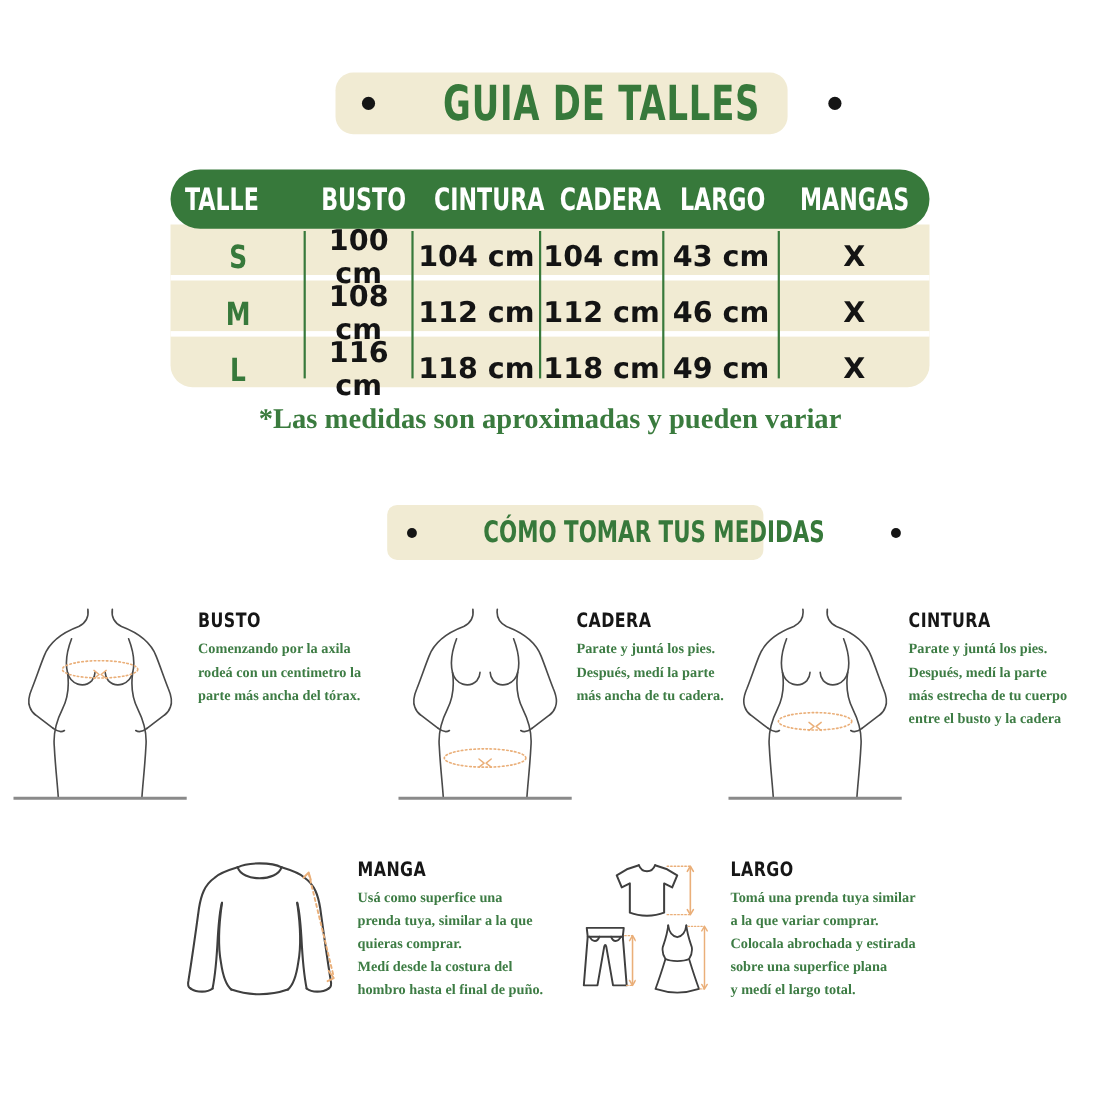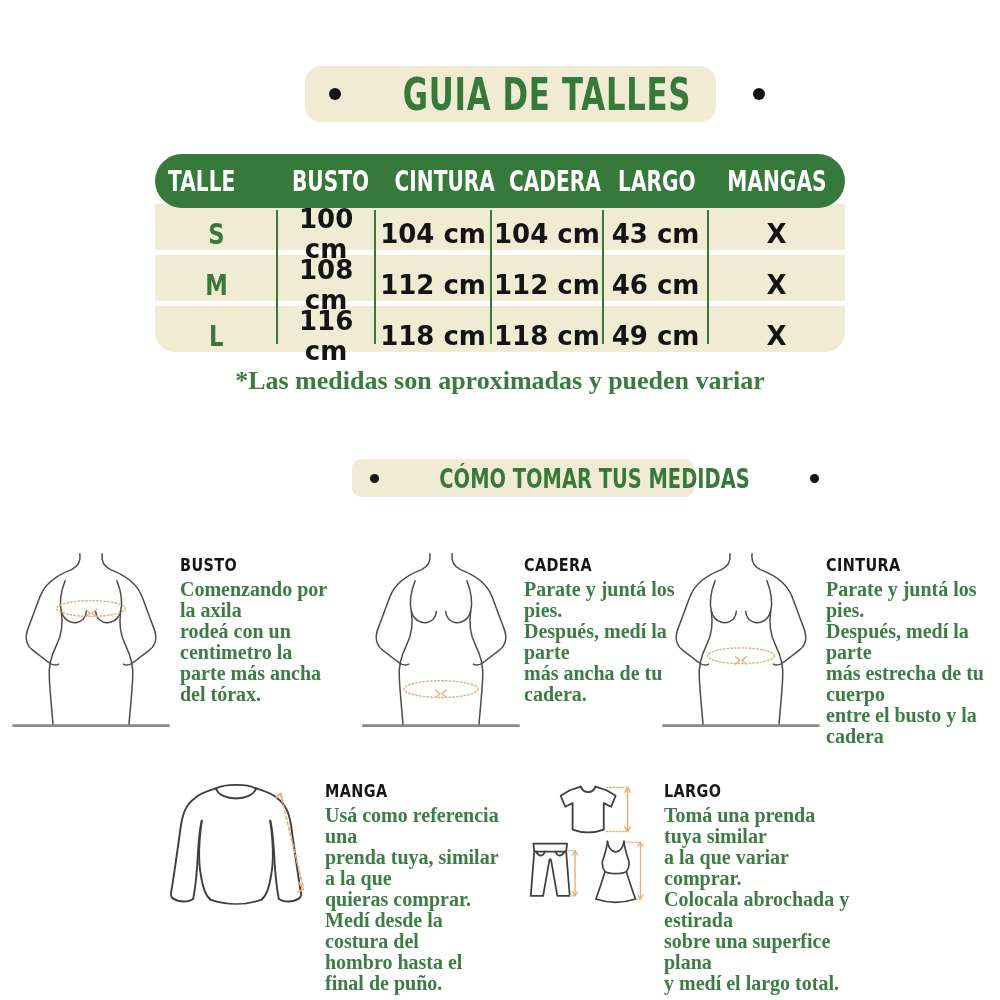--- a/index.html
+++ b/index.html
@@ -32,28 +32,28 @@
         grid-template-columns:17.7% 14.2% 16.8% 16.2% 15.3% 19.8%;align-items:center;z-index:4;}
   .trow .cell{text-align:center;font-family:"DejaVu Sans",sans-serif;font-weight:bold;
               font-size:26px;color:#141414;}
   .trow .size span{font-size:29px;color:#37793b;transform:scaleX(0.78);transform-origin:center;display:inline-block;font-weight:bold;}
 
   
   .note{left:0;top:366px;width:1000px;text-align:center;font-family:"Liberation Serif",serif;
         font-weight:bold;font-size:26px;color:#3a7b3e;}
 
   
-  .howto-pill{left:334px;top:459px;width:342px;height:38px;border-radius:9px;padding:0 18px;box-sizing:border-box;}
+  .howto-pill{left:334px;top:459px;width:342px;height:50px;border-radius:9px;padding:0 18px;box-sizing:border-box;}
   .howto-pill .dot{width:9px;height:9px;}
   .howto-title{font-size:27px;color:#37793b;transform:scaleX(0.72);transform-origin:center;}
 
   
   .item-title{font-family:"DejaVu Sans",sans-serif;font-weight:bold;font-size:18px;color:#161616;
               transform:scaleX(0.8);transform-origin:left center;display:inline-block;white-space:nowrap;letter-spacing:0.5px;}
-  .item-lines{margin-top:4px;font-family:"Liberation Serif",serif;font-weight:bold;font-size:20px;
+  .item-lines{margin-top:4px;font-family:"Liberation Serif",serif;font-weight:bold;font-size:13px;
               line-height:21px;color:#3d7c44;}
 
   svg{display:block;}
   .fig-stroke{stroke:#4a4a4a;stroke-width:1.6;fill:none;stroke-linecap:round;stroke-linejoin:round;}
   .garm-stroke{stroke:#3f3f3f;stroke-width:2;fill:none;stroke-linecap:round;stroke-linejoin:round;}
   .orange{stroke:#eaaf79;fill:none;stroke-linecap:round;stroke-linejoin:round;}
 </style>
 </head>
 <body>
 
@@ -200,21 +200,21 @@
     <path class="garm-stroke" d="M 125,127 C 123,117 121,98 120,78 C 119,62 118,52 116,45"></path>
     <path class="garm-stroke" d="M 146,127 C 140,131 130,131 125,127"></path>
     <path class="garm-stroke" d="M 101,11 C 111,14 119,17 123,21 C 133,28 136,38 138,50 C 141,72 145,100 148,119 C 149,123 148,126 146,127"></path>
     <path class="orange" stroke-width="1.8" stroke-dasharray="3 3" d="M 127,17 L 151,116"></path>
     <path class="orange" stroke-width="1.8" d="M 122,21 L 127,16 L 129,23"></path>
     <path class="orange" stroke-width="1.8" d="M 146,110 L 151,117 L 145,120"></path>
   </svg>
   <div class="abs" style="left:325px;top:780px;width:180px">
     <span class="item-title">MANGA</span>
     <div class="item-lines">
-      <div>Usá como referencia una</div>
+      <div>Usá como superfice una</div>
       <div>prenda tuya, similar a la que</div>
       <div>quieras comprar.</div>
       <div>Medí desde la costura del</div>
       <div>hombro hasta el final de puño.</div>
     </div>
   </div>
 
   <svg class="abs" style="left:556px;top:782px" width="79" height="55" viewBox="0 0 86 60">
     <path class="garm-stroke" stroke-width="1.7" d="M 27,5 L 15,9 L 5,15 L 10,27 L 18,23 L 18,52 C 28,56 42,56 52,52 L 52,23 L 60,27 L 65,15 L 55,9 L 43,5"></path>
     <path class="garm-stroke" stroke-width="1.7" d="M 27,5 C 30,13 40,13 43,5"></path>

